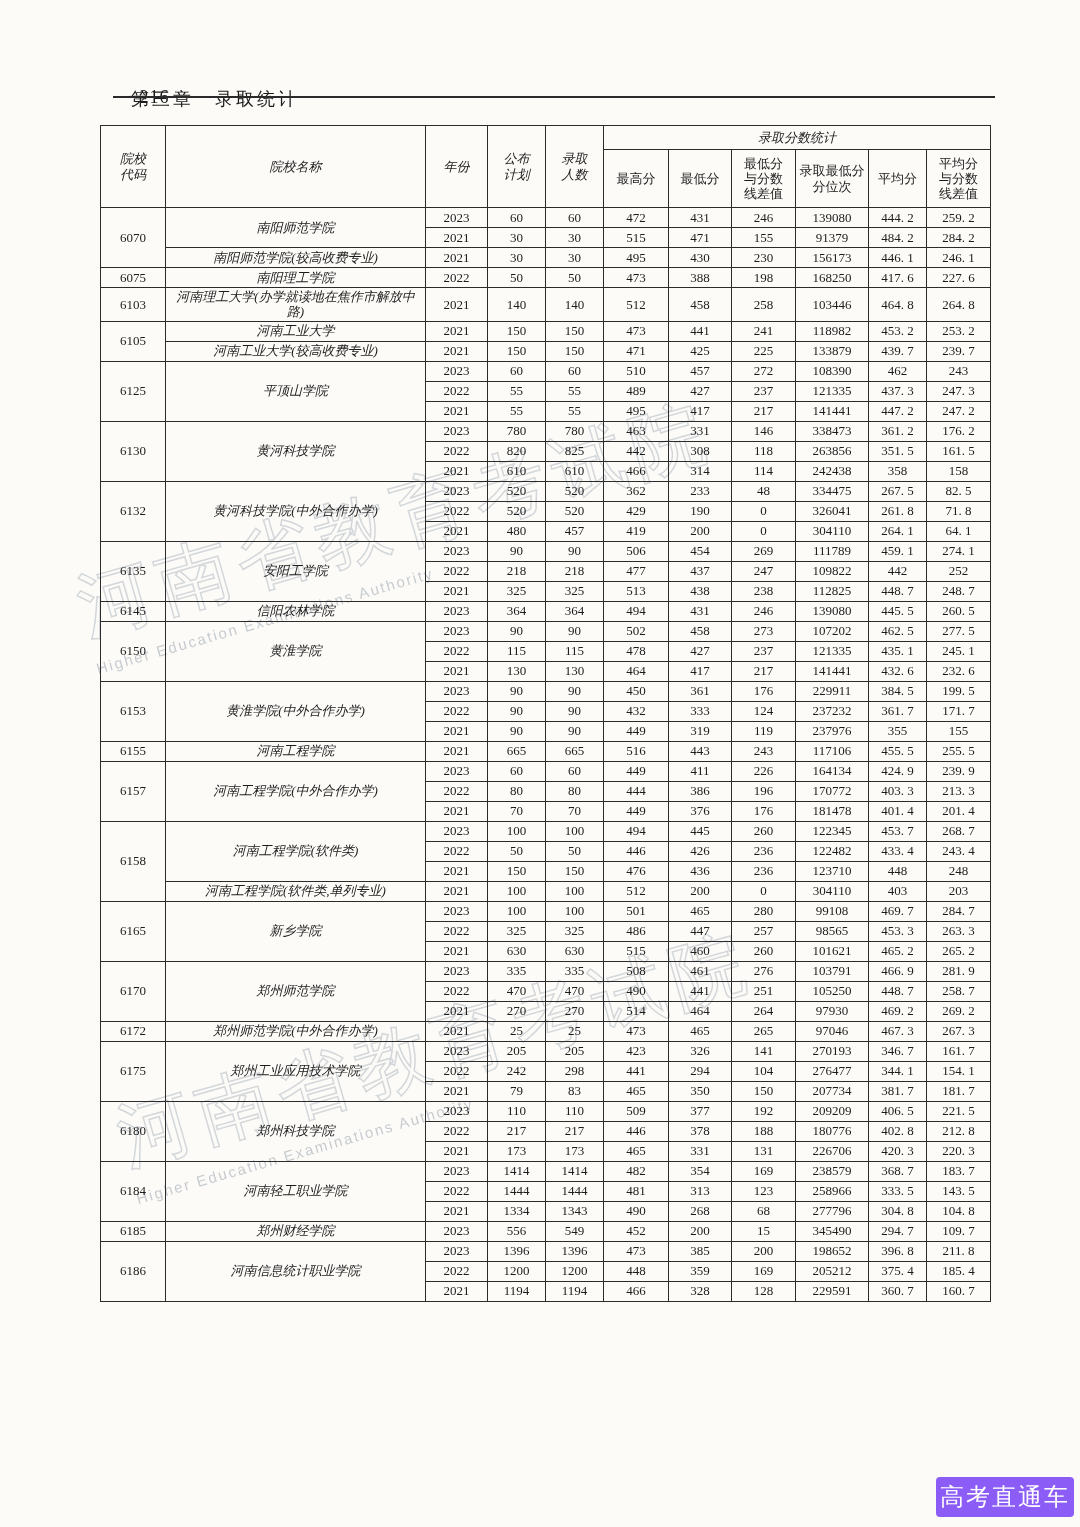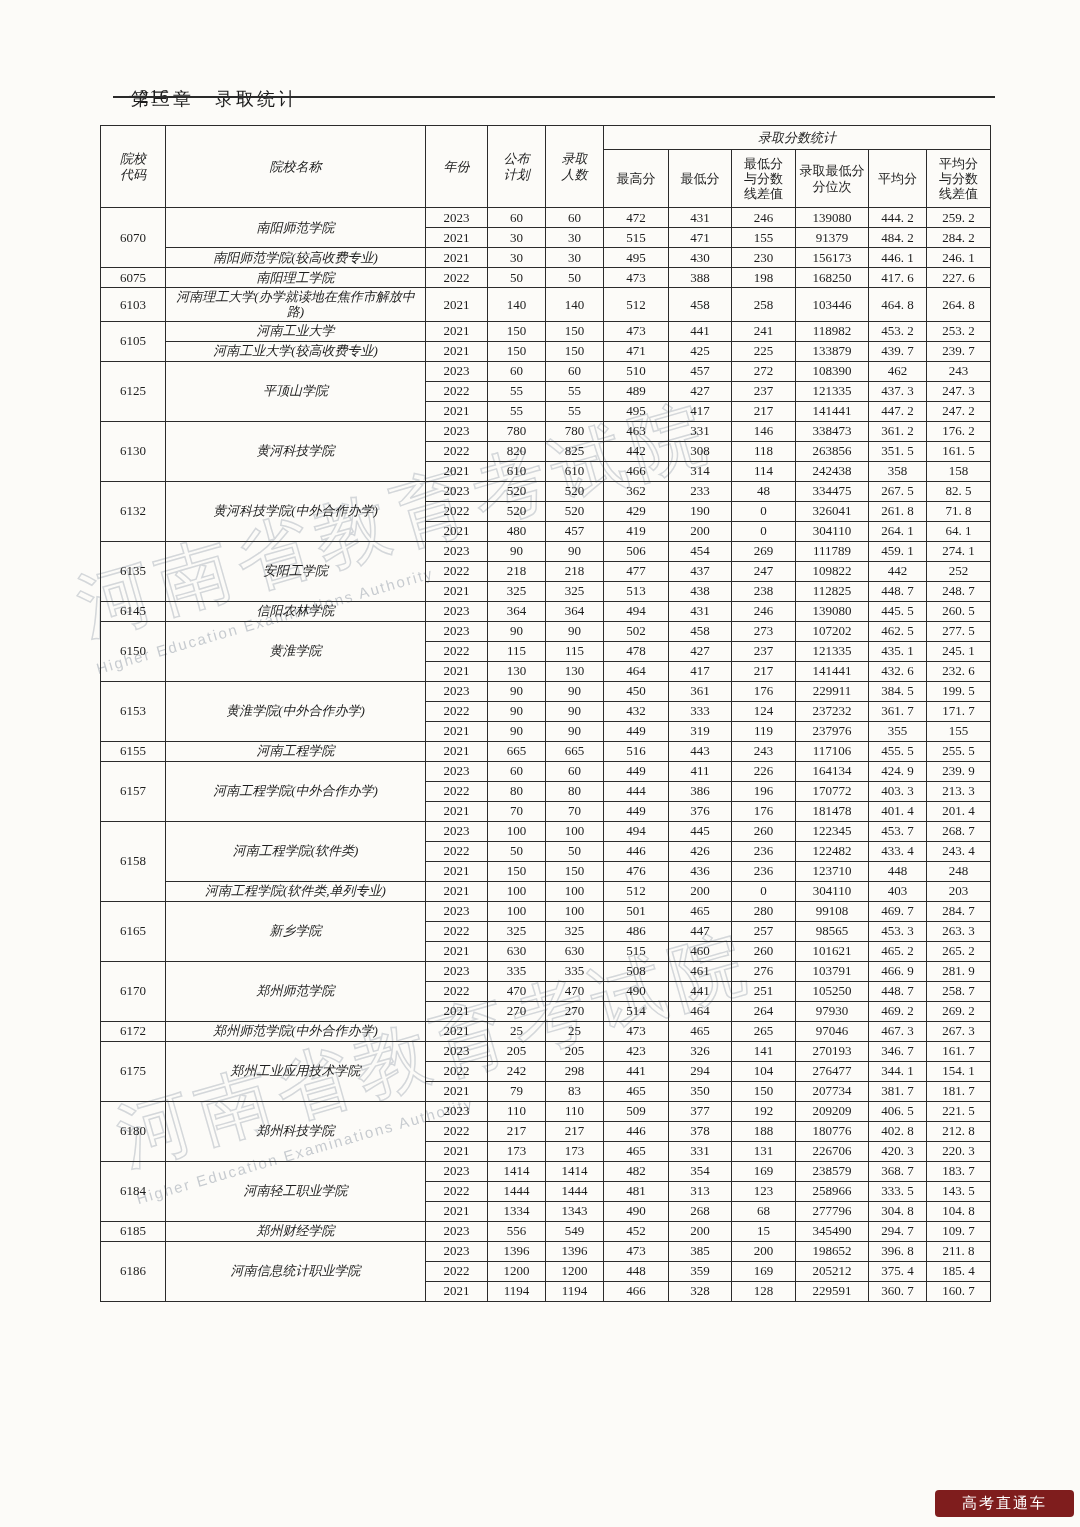--- a/index.html
+++ b/index.html
@@ -47,23 +47,23 @@
     font-size:74px; letter-spacing:8px; color:transparent;
     -webkit-text-stroke:1.5px rgba(120,132,148,0.30);
   }
   .wm-en {
     font-size:15px; letter-spacing:2px; color:rgba(120,132,148,0.40); margin-top:2px;
   }
   .wm1 { left:70px; top:470px; }
   .wm2 { left:110px; top:1000px; }
   .footer-badge {
     position:absolute; right:6px; bottom:10px;
-    background:#7f1d1d; color:#ffffff;
-    font-size:15px; letter-spacing:2px;
-    padding:4px 27px; border-radius:4px;
+    background:#8b5cf6; color:#ffffff;
+    font-size:24px; letter-spacing:2px;
+    padding:4px 4px; border-radius:4px;
     font-family:"Liberation Sans","DejaVu Sans",sans-serif;
     z-index:3;
   }
   .content { position:relative; z-index:2; }
 </style>
 </head>
 <body>
 
 <div class="page">
 

